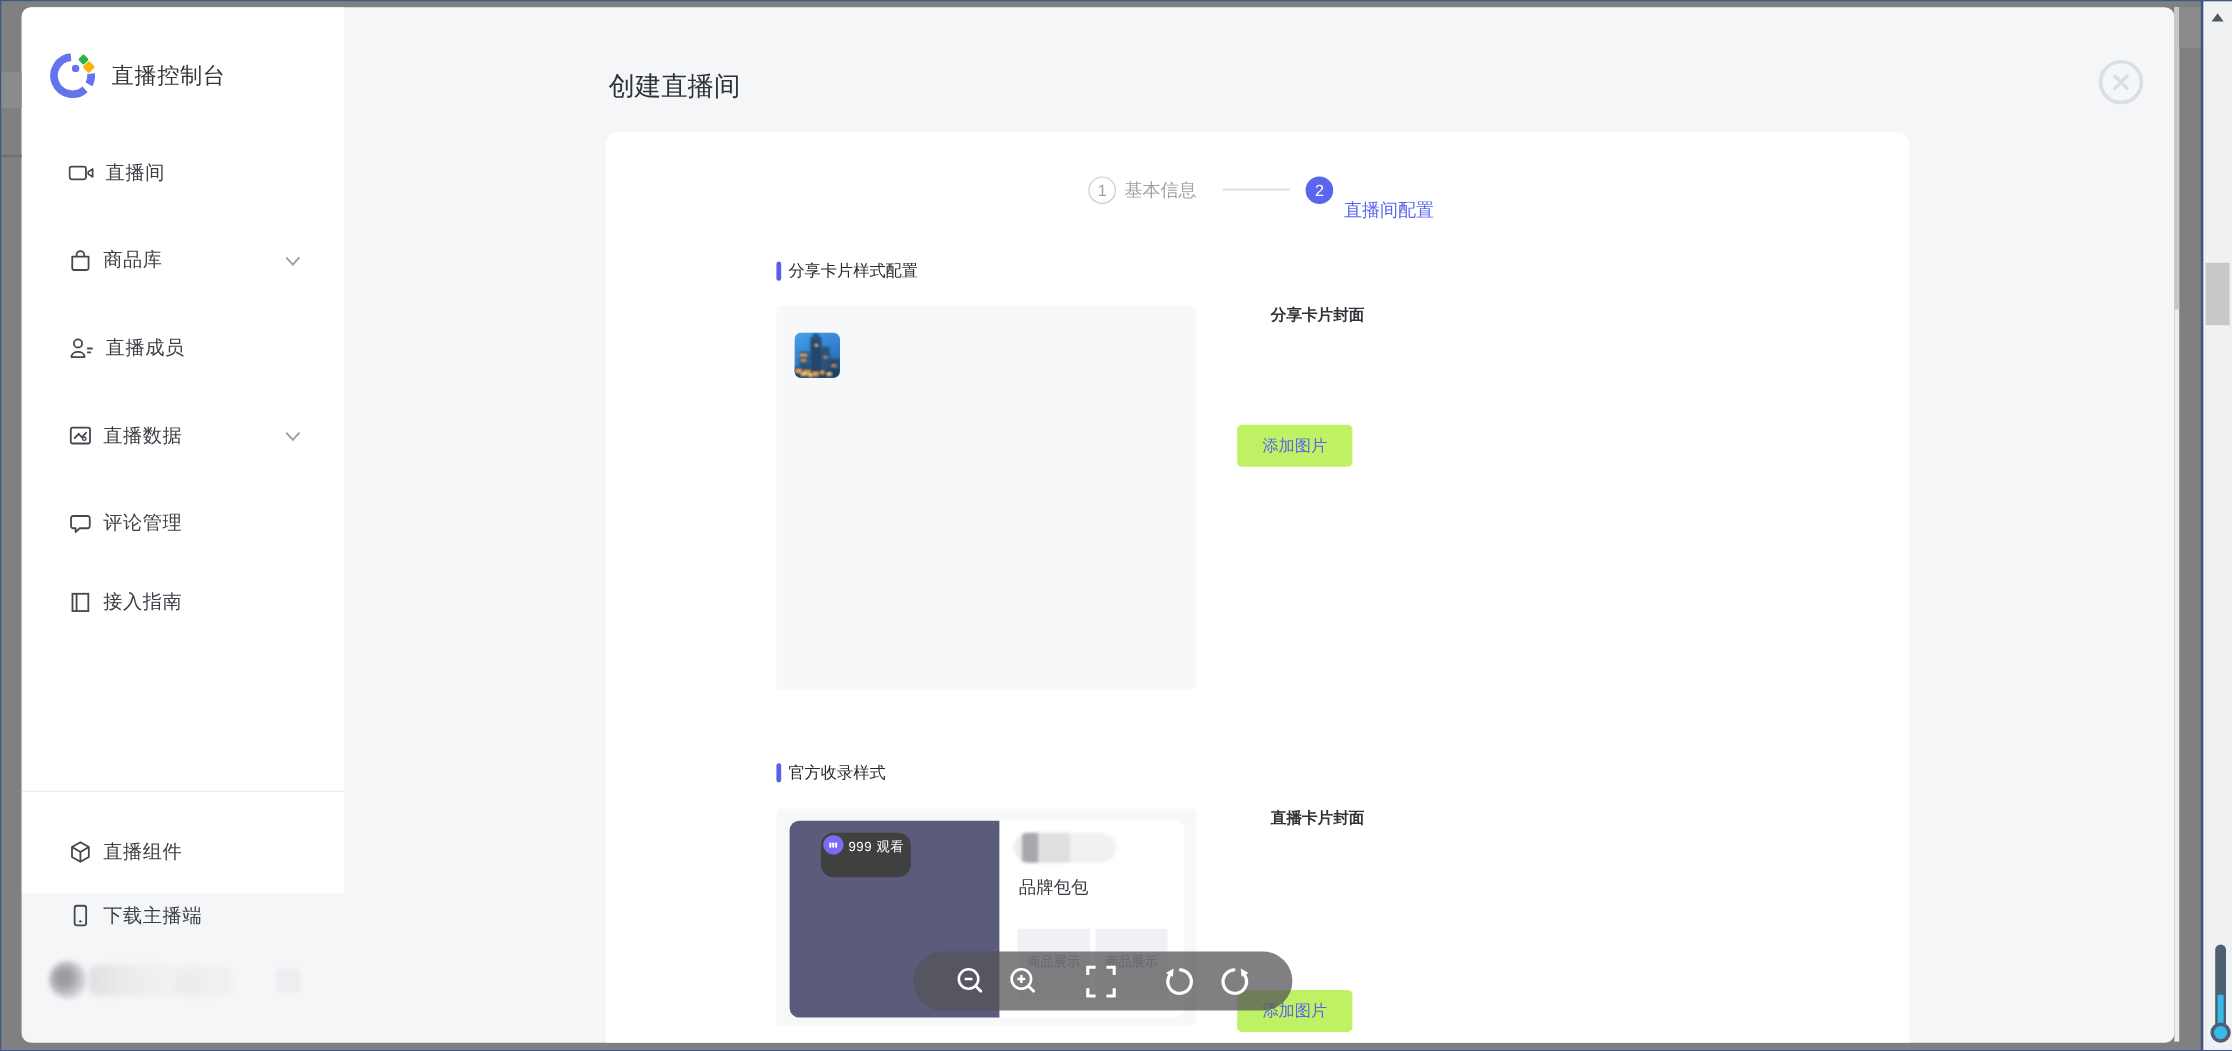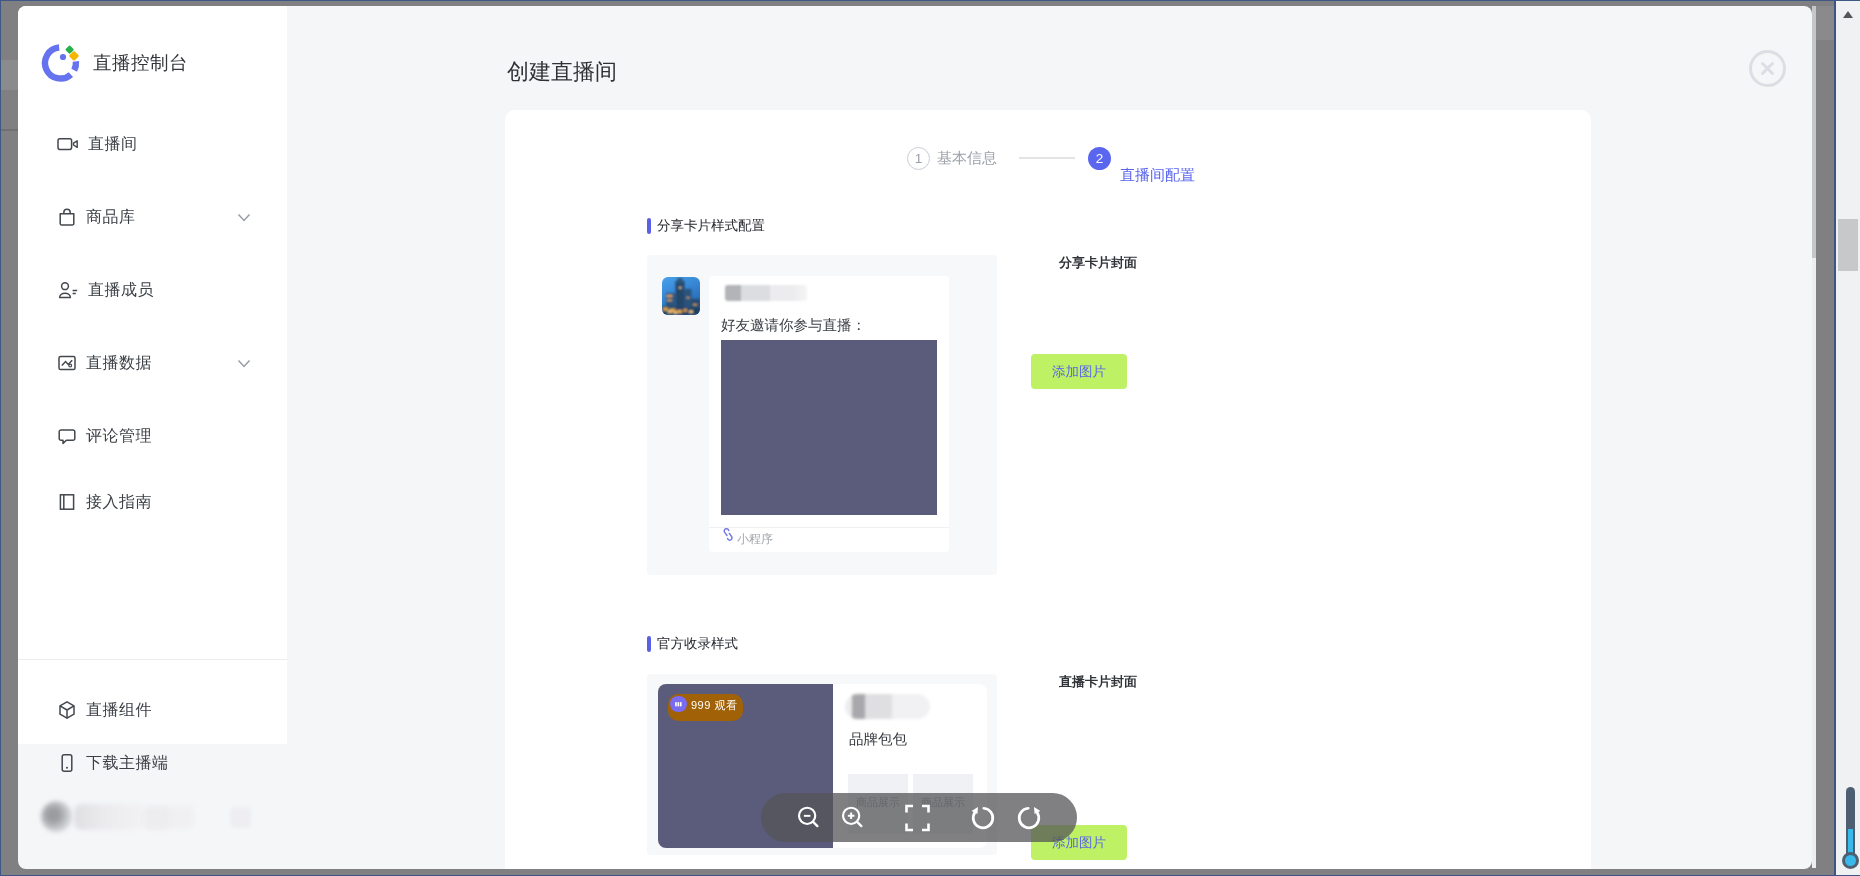--- a/index.html
+++ b/index.html
@@ -180,40 +180,28 @@
           <rect x="31" y="27" width="4" height="1.4"></rect>
         </g>
       <g fill="#ffd083">
           <rect x="5.5" y="33.5" width="4" height="2.3"></rect>
           <rect x="12" y="34.5" width="3" height="2.3"></rect>
           <rect x="17" y="10" width="2.5" height="1.5"></rect>
           <rect x="27" y="33.5" width="4" height="2.3"></rect>
         </g>
     </g>
   </svg>
-  <div class="abs" style="left:691px;top:270px;width:240px;height:276px;background:#fff;border-radius:4px">
-    <div class="abs" style="left:16px;top:9px;width:82px;height:16px;border-radius:3px;background:linear-gradient(90deg,#b2b4b7 0 19%,#dcdde0 19% 55%,#ececee 55% 82%,#f5f5f6);filter:blur(1px)"></div>
-    <div class="abs" style="left:12px;top:40px;font-size:14.5px;color:#3c4046">好友邀请你参与直播：</div>
-    <div class="abs" style="left:12px;top:64px;width:216px;height:175px;background:#5b5c7c"></div>
-    <div class="abs" style="left:0;top:250.5px;width:240px;height:1px;background:#f0f0f2"></div>
-    <svg class="abs" style="left:13px;top:252px" width="13" height="13" viewBox="0 0 13 13">
-        <g transform="rotate(-36 6.5 6.5)">
-          <path d="M9.0 3.4 A2.25 2.25 0 1 0 4.7 2.6 L4.7 6.4 M3.5 9.1 A2.25 2.25 0 1 0 7.8 9.9 L7.8 6.1" fill="none" stroke="#7279e0" stroke-width="1.45" stroke-linecap="round"></path>
-        </g>
-      </svg>
-    <div class="abs" style="left:28px;top:254.5px;font-size:12px;color:#a0a4aa">小程序</div>
-  </div>
   <div class="rtitle" style="top:249px">分享卡片封面</div>
   <div class="addbtn" style="top:348px">添加图片</div>
 
   <div class="sec-bar" style="top:630px"></div>
   <div class="sec-title" style="top:630px">官方收录样式</div>
   <div class="panel" style="top:668px;height:181px"></div>
   <div class="abs" style="left:640px;top:678px;width:175px;height:164px;background:#5b5c7c;border-radius:8px 0 0 8px">
-    <div class="abs" style="left:10px;top:9.5px;width:75px;height:27px;border-radius:10.5px;background:#a16207">
+    <div class="abs" style="left:26px;top:9.5px;width:75px;height:37px;border-radius:10.5px;background:#404040">
       <div class="abs" style="left:2px;top:2px;width:16.5px;height:16.5px;border-radius:50%;background:#7a6cf2">
         <svg width="16.5" height="16.5" viewBox="0 0 16.5 16.5">
             <g fill="#fff">
               <rect x="5.1" y="6" width="1.7" height="4.5" rx="0.8"></rect>
               <rect x="7.5" y="6" width="1.7" height="4.5" rx="0.8"></rect>
               <rect x="9.9" y="6" width="1.7" height="4.5" rx="0.8"></rect>
             </g>
           </svg>
       </div>
       <div class="abs" style="left:23px;top:4.5px;font-size:11px;color:#fff;letter-spacing:0.5px">999 观看</div>

